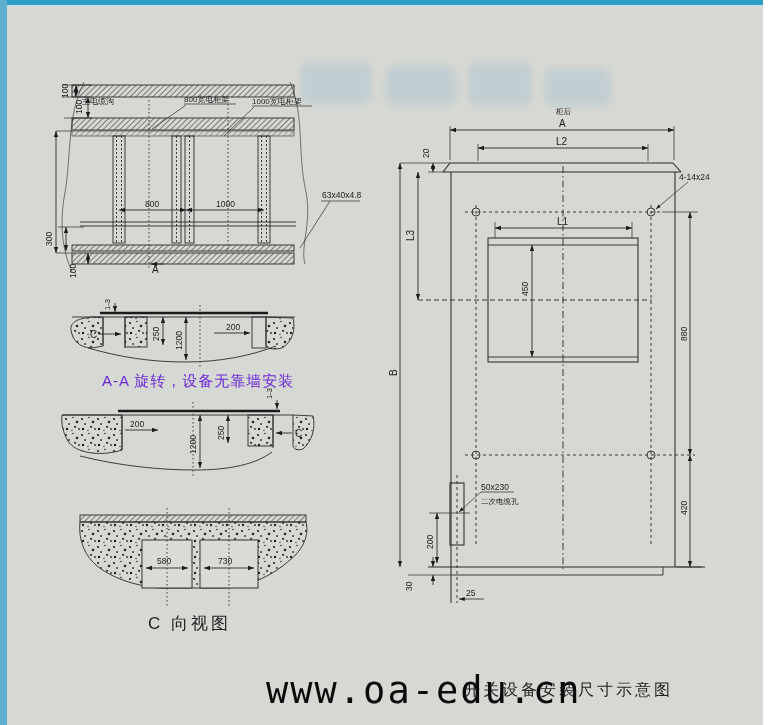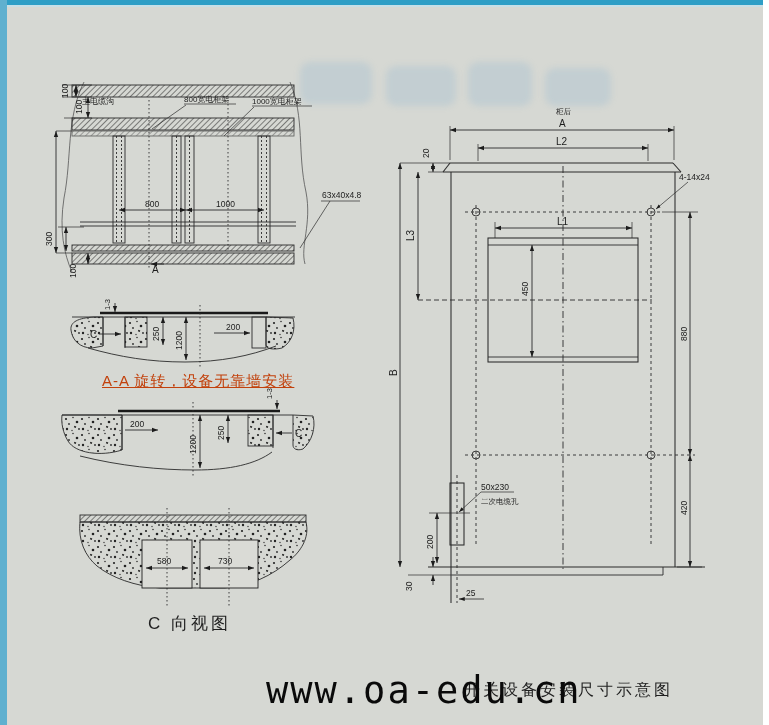--- a/index.html
+++ b/index.html
@@ -9,21 +9,21 @@
     font-family:"Liberation Sans", sans-serif;
   }
   .edge-top{position:absolute;left:0;top:0;width:769px;height:5px;background:#2d9ec6;}
   .edge-top-glow{position:absolute;left:0;top:5px;width:769px;height:2px;background:#bfe3ef;opacity:.7;}
   .edge-left{position:absolute;left:0;top:0;width:7px;height:725px;background:#5fb0cf;}
   .ghost{position:absolute;background:rgba(100,160,205,.17);filter:blur(3px);border-radius:10px;}
   .cap{
     position:absolute;color:#1f1f1f;white-space:nowrap;
     font-family:"Liberation Sans", sans-serif;
   }
-  .cap-sec{font-size:15px;letter-spacing:1px;color:#c2410c;text-decoration:underline;}
+  .cap-sec{font-size:15px;letter-spacing:1px;color:#6d28d9;}
   .cap-viewc{font-size:17px;letter-spacing:3px;text-align:right;}
   .cap-bottom{font-size:15.5px;letter-spacing:1.5px;}
   .cap-bottom-r{font-size:16px;letter-spacing:3px;}
   .watermark{
     position:absolute;left:266px;top:669px;
     font-family:"DejaVu Sans Mono", monospace;font-weight:normal;
     font-size:37px;letter-spacing:2px;color:#0a0a0a;white-space:nowrap;
   }
   svg{position:absolute;left:0;top:0;}
   svg text{font-family:"Liberation Sans", sans-serif;fill:#1c1c1c;}

